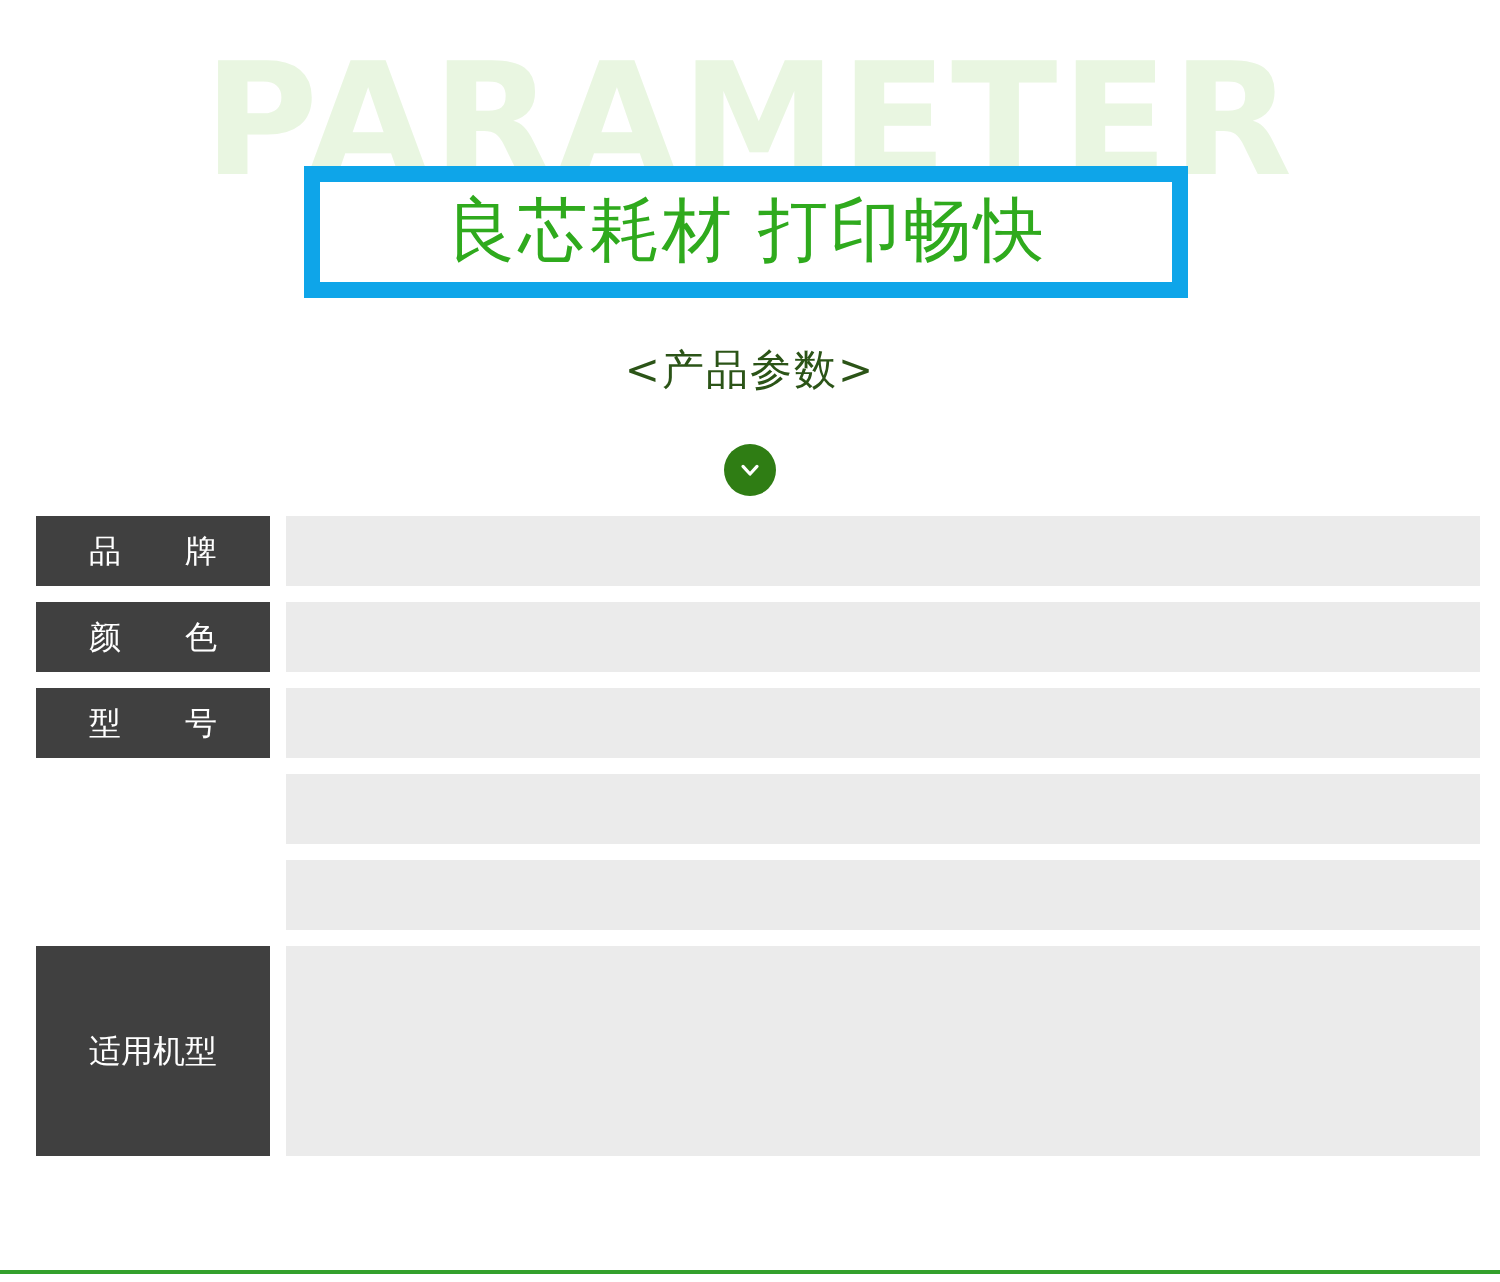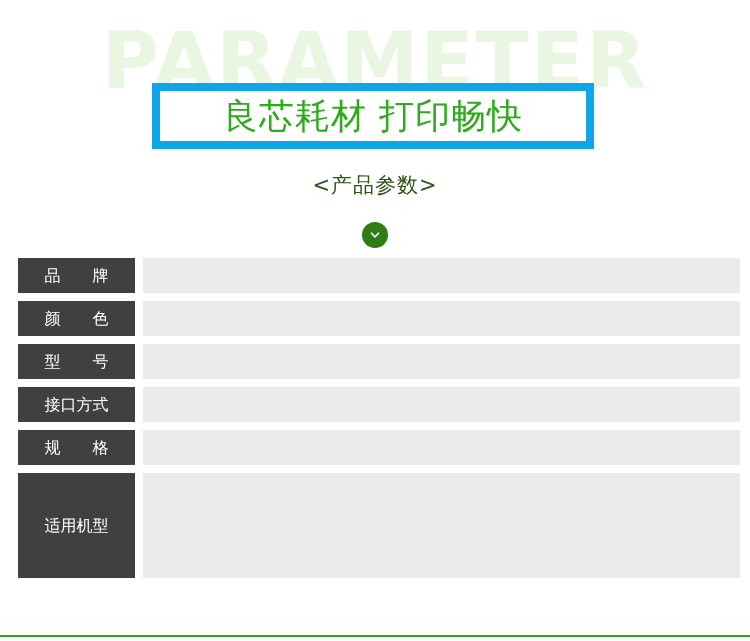--- a/index.html
+++ b/index.html
@@ -197,26 +197,24 @@
       <div class="param-label">颜　　色</div>
       <div class="param-value"></div>
     </div>
 
     <div class="param-row">
       <div class="param-label">型　　号</div>
       <div class="param-value"></div>
     </div>
 
     <div class="param-row">
-      <div class="param-label">接口方式</div>
-      <div class="param-value"></div>
-    </div>
-
-    <div class="param-row">
-      <div class="param-label">规　　格</div>
+      <div class="param-value"></div>
+    </div>
+
+    <div class="param-row">
       <div class="param-value"></div>
     </div>
 
     <div class="param-row tall">
       <div class="param-label">适用机型</div>
       <div class="param-value"></div>
     </div>
 
   </div>
 

